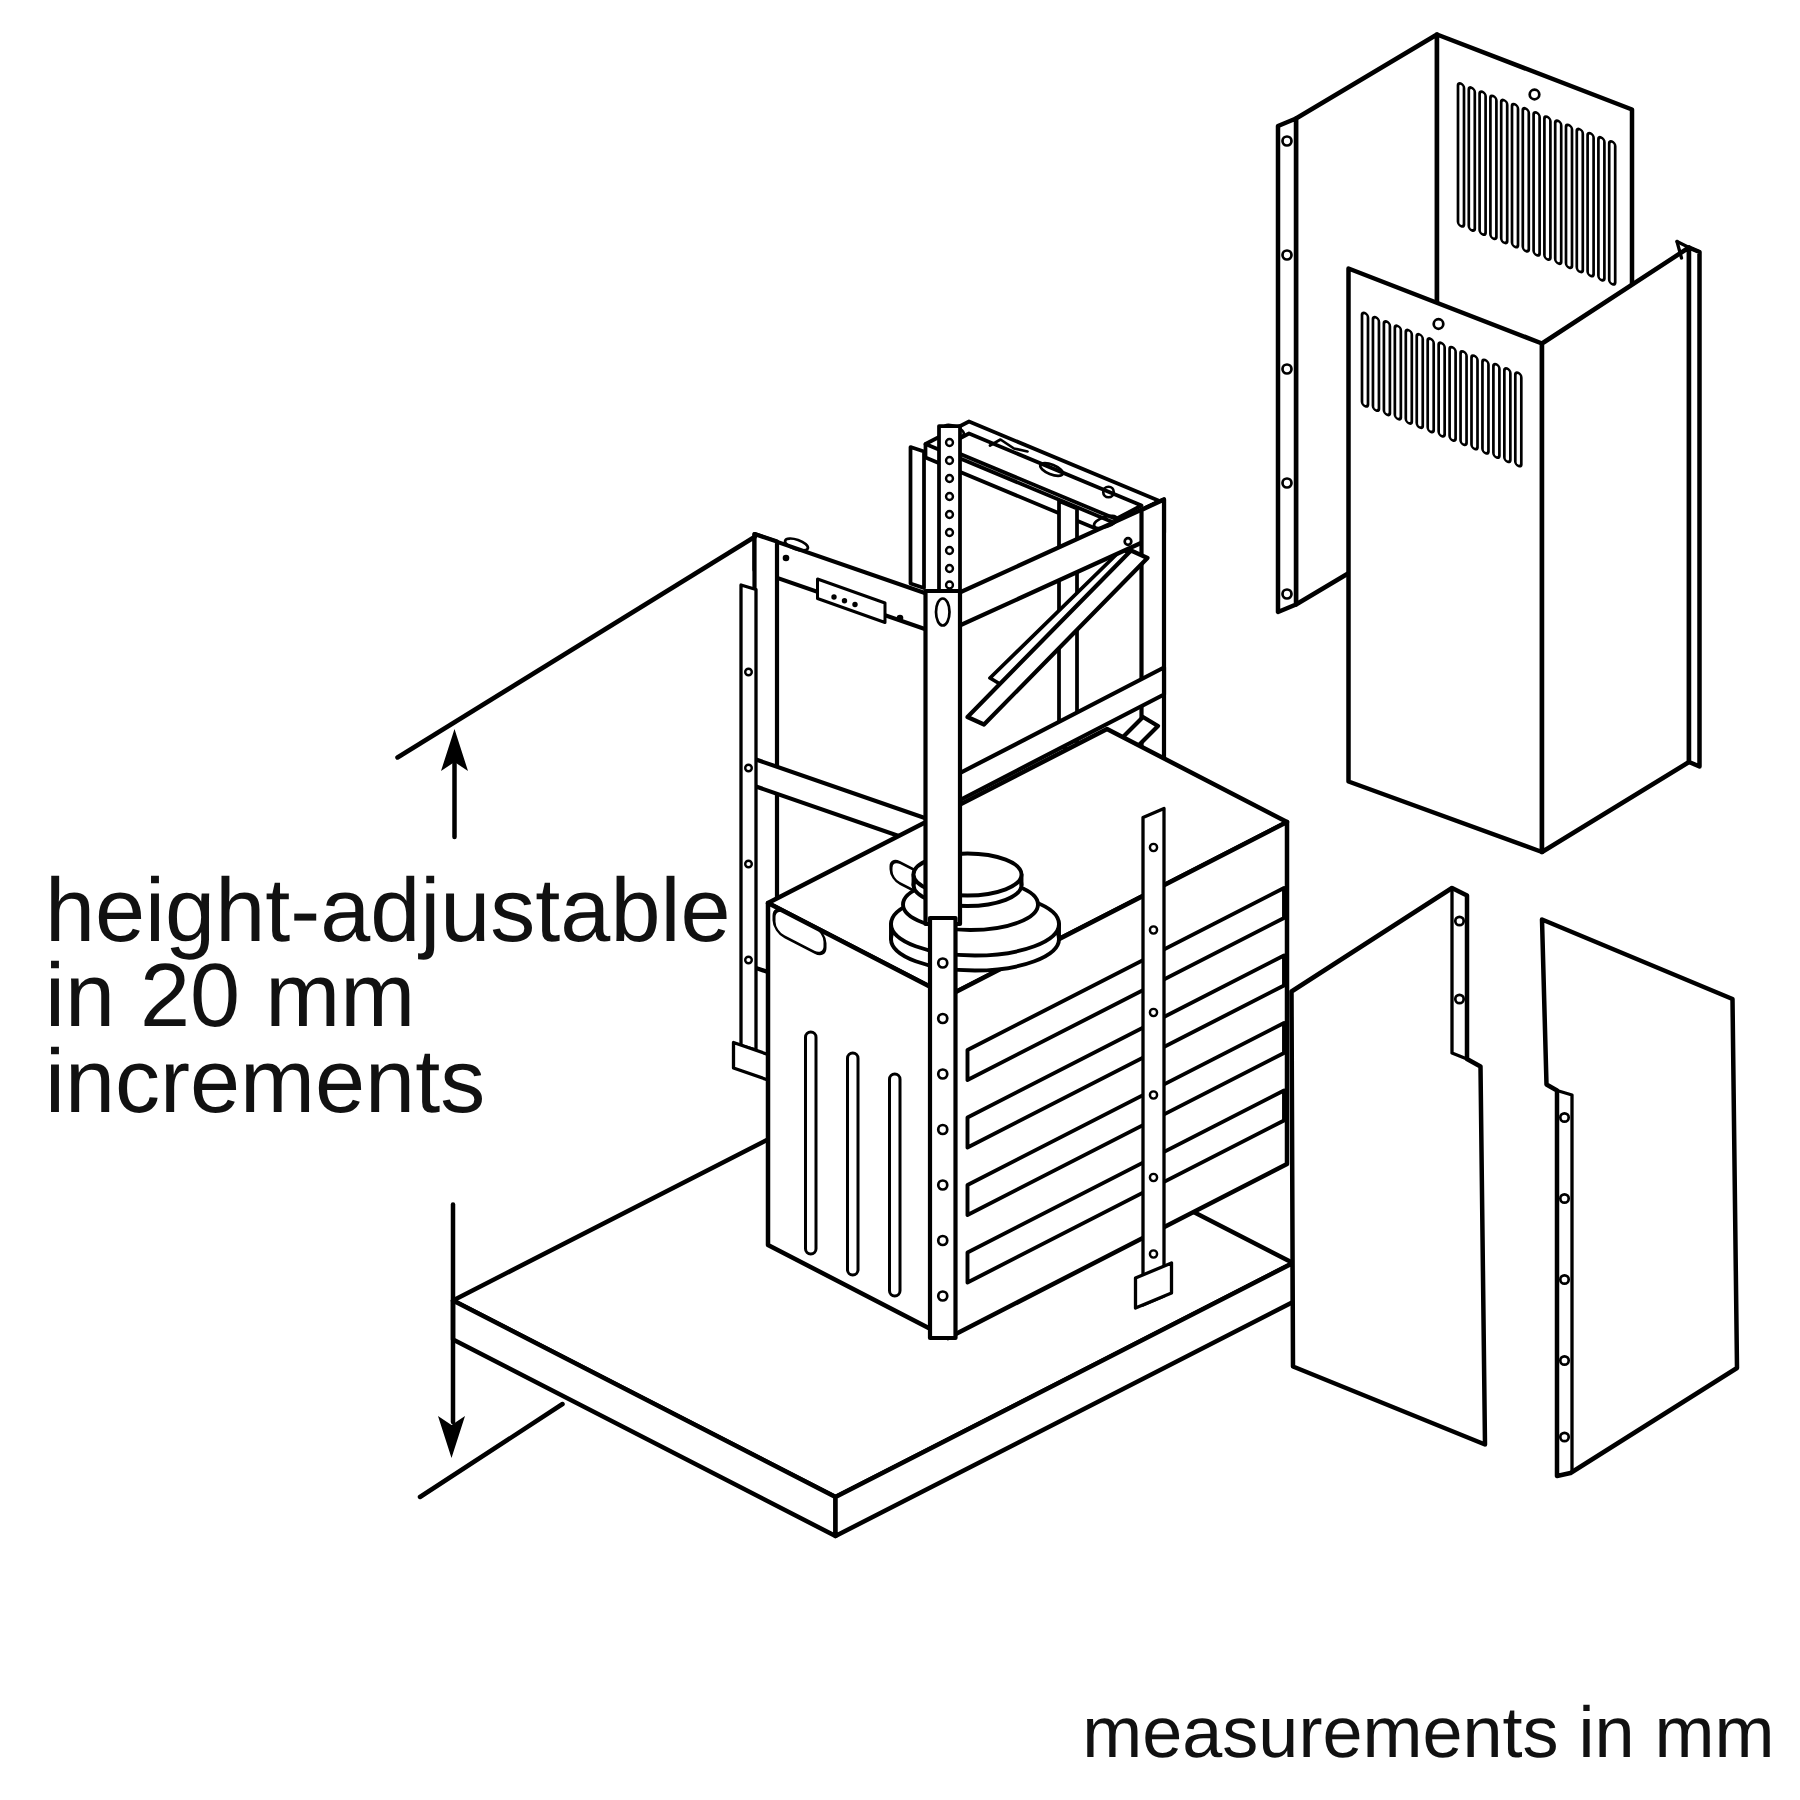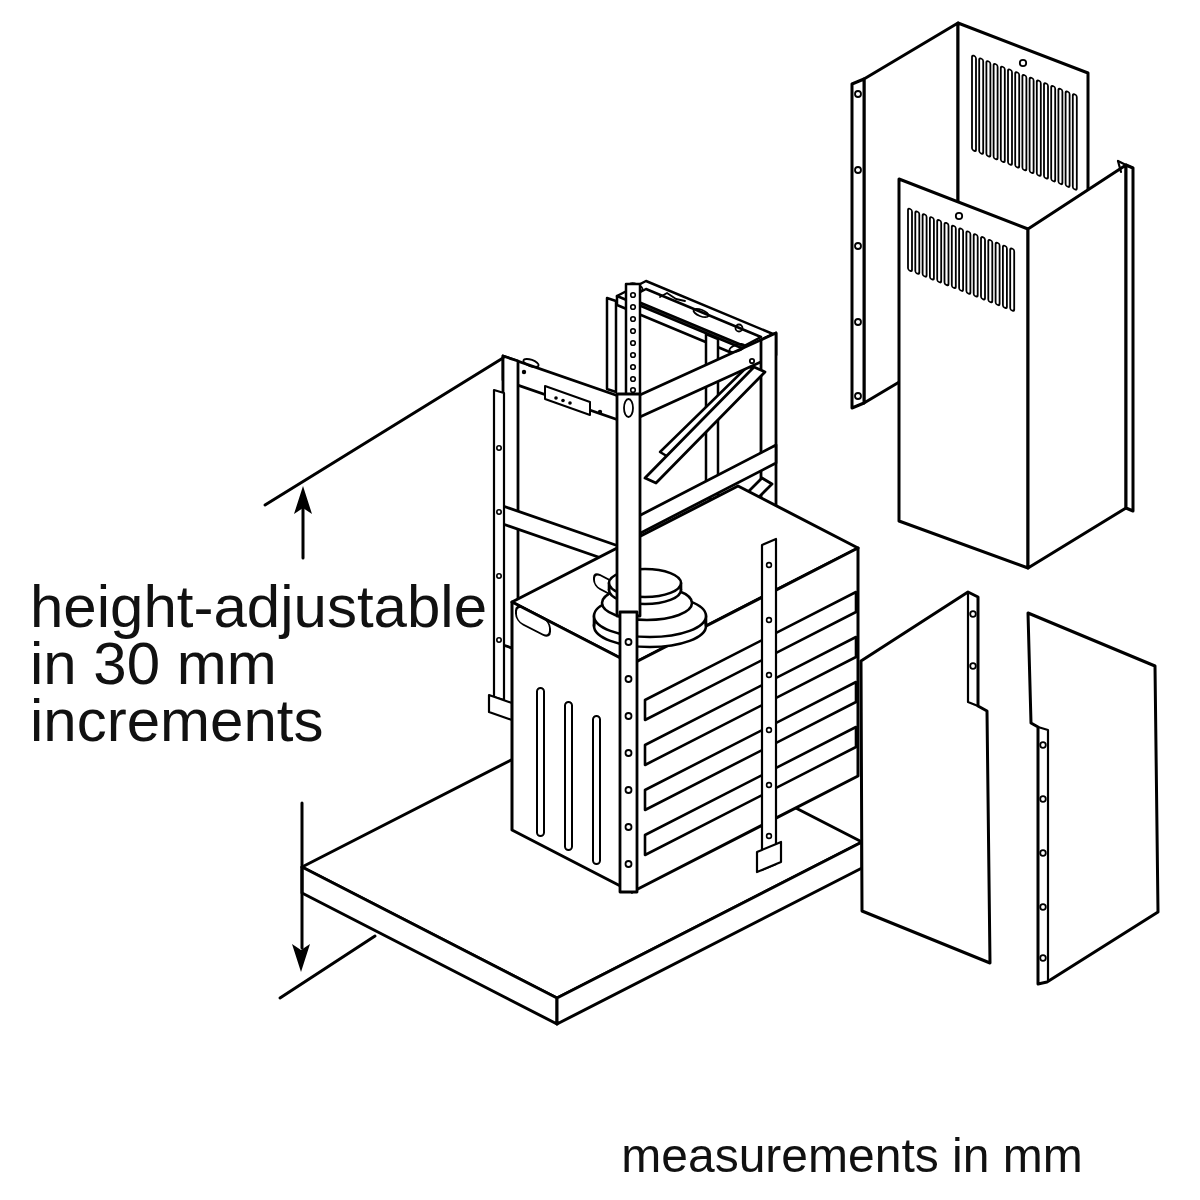--- a/index.html
+++ b/index.html
@@ -1,21 +1,21 @@
 <!DOCTYPE html>
 <html><head>
 <meta charset="utf-8">
 <style>
   html,body{margin:0;padding:0;background:#ffffff;}
   .stage{position:relative;width:1200px;height:1200px;background:#ffffff;overflow:hidden;
          font-family:"Liberation Sans", sans-serif;}
   .stage svg{position:absolute;left:0;top:0;}
   .annotation{position:absolute;left:30px;top:578px;font-size:60px;line-height:57px;
               color:#111;letter-spacing:0px;white-space:nowrap;}
-  .caption{position:absolute;left:548px;top:1128px;width:608px;text-align:center;
+  .caption{position:absolute;left:575px;top:1128px;width:608px;text-align:right;
            font-size:48px;color:#111;white-space:nowrap;}
   .ln{display:block;}
 </style>
 </head>
 <body>
 
 <div class="stage">
 
 <svg width="1200" height="1200" viewBox="0 0 1200 1200">
   <g fill="none" stroke="#000" stroke-width="3" stroke-linejoin="round" stroke-linecap="round">
@@ -238,19 +238,19 @@
         <path fill="#000" stroke="none" d="M301,972 L292,944 L301,950 L310,944 Z"></path>
       </g>
       <path d="M280,998 L375,936"></path>
     </g>
 
   </g>
 </svg>
 
 <div class="annotation">
   <span class="ln">height-adjustable</span>
-  <span class="ln">in 30 mm</span>
+  <span class="ln">in 20 mm</span>
   <span class="ln">increments</span>
 </div>
 
 <div class="caption">measurements in mm</div>
 
 </div>
 
 </body></html>

